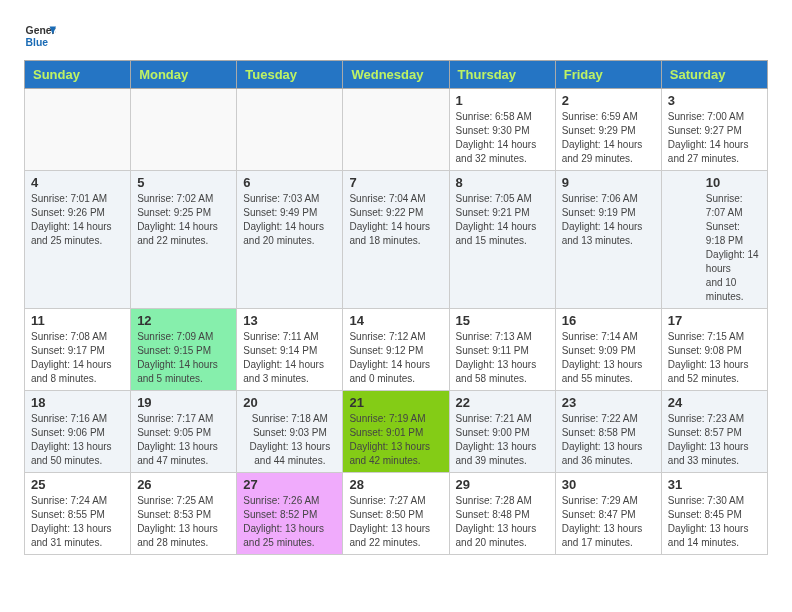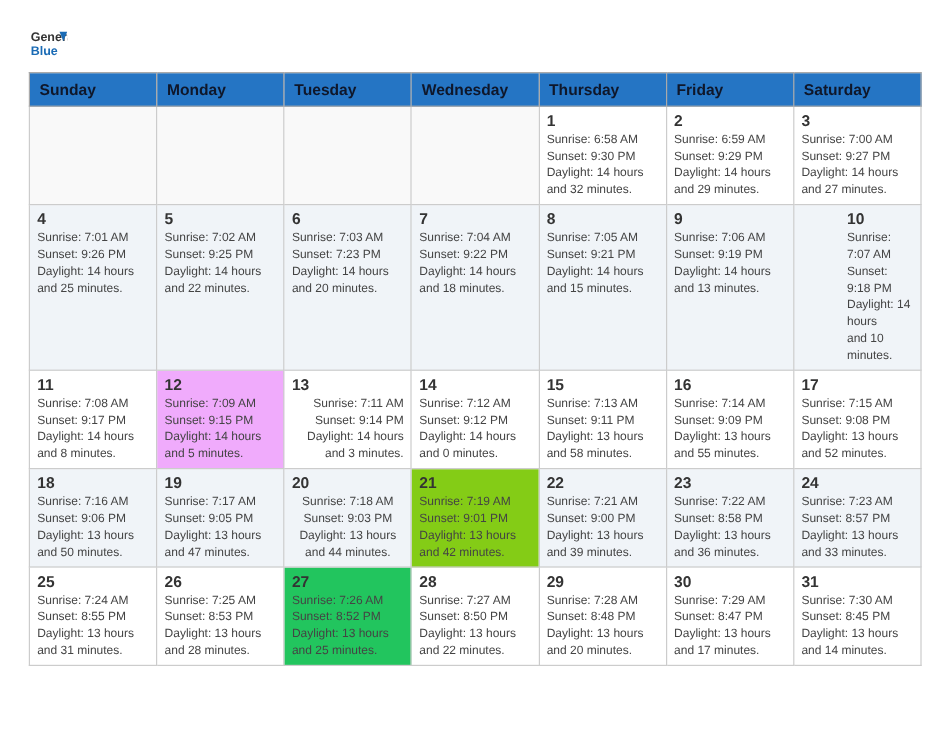--- a/index.html
+++ b/index.html
@@ -38,21 +38,21 @@
       font-size: 16px;
       color: #555;
     }
     .calendar {
       width: 100%;
       border-collapse: collapse;
       margin-top: 8px;
     }
     .calendar th {
       background-color: #2575c4;
-      color: #0f172a;
+      color: #bef264;
       font-size: 13px;
       font-weight: bold;
       text-align: left;
       padding: 6px 8px;
       border: 1px solid #aaa;
     }
     .calendar td {
       vertical-align: top;
       border: 1px solid #ccc;
       padding: 4px 6px;
@@ -152,21 +152,21 @@
         <td style="background: rgb(240, 244, 248);">
           <span class="day-num">5</span>
           <div class="day-info" style="white-space: pre-line;">Sunrise: 7:02 AM
 Sunset: 9:25 PM
 Daylight: 14 hours
 and 22 minutes.</div>
         </td>
         <td style="background: rgb(240, 244, 248);">
           <span class="day-num">6</span>
           <div class="day-info" style="white-space: pre-line;">Sunrise: 7:03 AM
-Sunset: 7:23 PM
+Sunset: 9:49 PM
 Daylight: 14 hours
 and 20 minutes.</div>
         </td>
         <td style="background: rgb(240, 244, 248);">
           <span class="day-num">7</span>
           <div class="day-info" style="white-space: pre-line;">Sunrise: 7:04 AM
 Sunset: 9:22 PM
 Daylight: 14 hours
 and 18 minutes.</div>
         </td>
@@ -193,30 +193,30 @@
         </td>
       </tr>
       <tr>
         <td style="background: rgb(255, 255, 255);">
           <span class="day-num">11</span>
           <div class="day-info" style="white-space: pre-line;">Sunrise: 7:08 AM
 Sunset: 9:17 PM
 Daylight: 14 hours
 and 8 minutes.</div>
         </td>
-        <td style="background: #f0abfc;">
+        <td style="background: #86efac;">
           <span class="day-num">12</span>
           <div class="day-info" style="white-space: pre-line;">Sunrise: 7:09 AM
 Sunset: 9:15 PM
 Daylight: 14 hours
 and 5 minutes.</div>
         </td>
         <td style="background: rgb(255, 255, 255);">
           <span class="day-num">13</span>
-          <div class="day-info" style="white-space: pre-line; text-align: right;">Sunrise: 7:11 AM
+          <div class="day-info" style="white-space: pre-line;">Sunrise: 7:11 AM
 Sunset: 9:14 PM
 Daylight: 14 hours
 and 3 minutes.</div>
         </td>
         <td style="background: rgb(255, 255, 255);">
           <span class="day-num">14</span>
           <div class="day-info" style="white-space: pre-line;">Sunrise: 7:12 AM
 Sunset: 9:12 PM
 Daylight: 14 hours
 and 0 minutes.</div>
@@ -302,21 +302,21 @@
 Daylight: 13 hours
 and 31 minutes.</div>
         </td>
         <td style="background: rgb(255, 255, 255);">
           <span class="day-num">26</span>
           <div class="day-info" style="white-space: pre-line;">Sunrise: 7:25 AM
 Sunset: 8:53 PM
 Daylight: 13 hours
 and 28 minutes.</div>
         </td>
-        <td style="background: #22c55e;">
+        <td style="background: #f0abfc;">
           <span class="day-num">27</span>
           <div class="day-info" style="white-space: pre-line;">Sunrise: 7:26 AM
 Sunset: 8:52 PM
 Daylight: 13 hours
 and 25 minutes.</div>
         </td>
         <td style="background: rgb(255, 255, 255);">
           <span class="day-num">28</span>
           <div class="day-info" style="white-space: pre-line;">Sunrise: 7:27 AM
 Sunset: 8:50 PM

